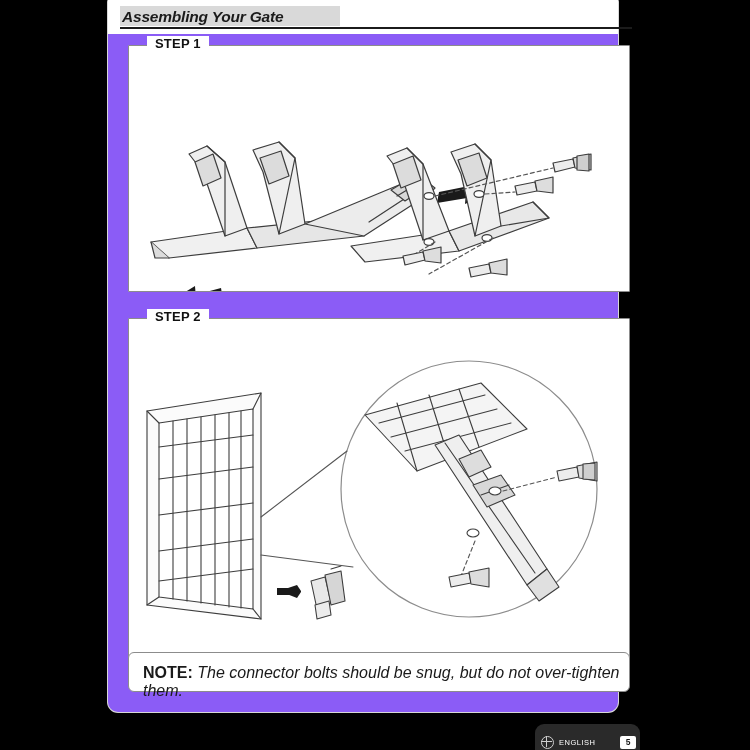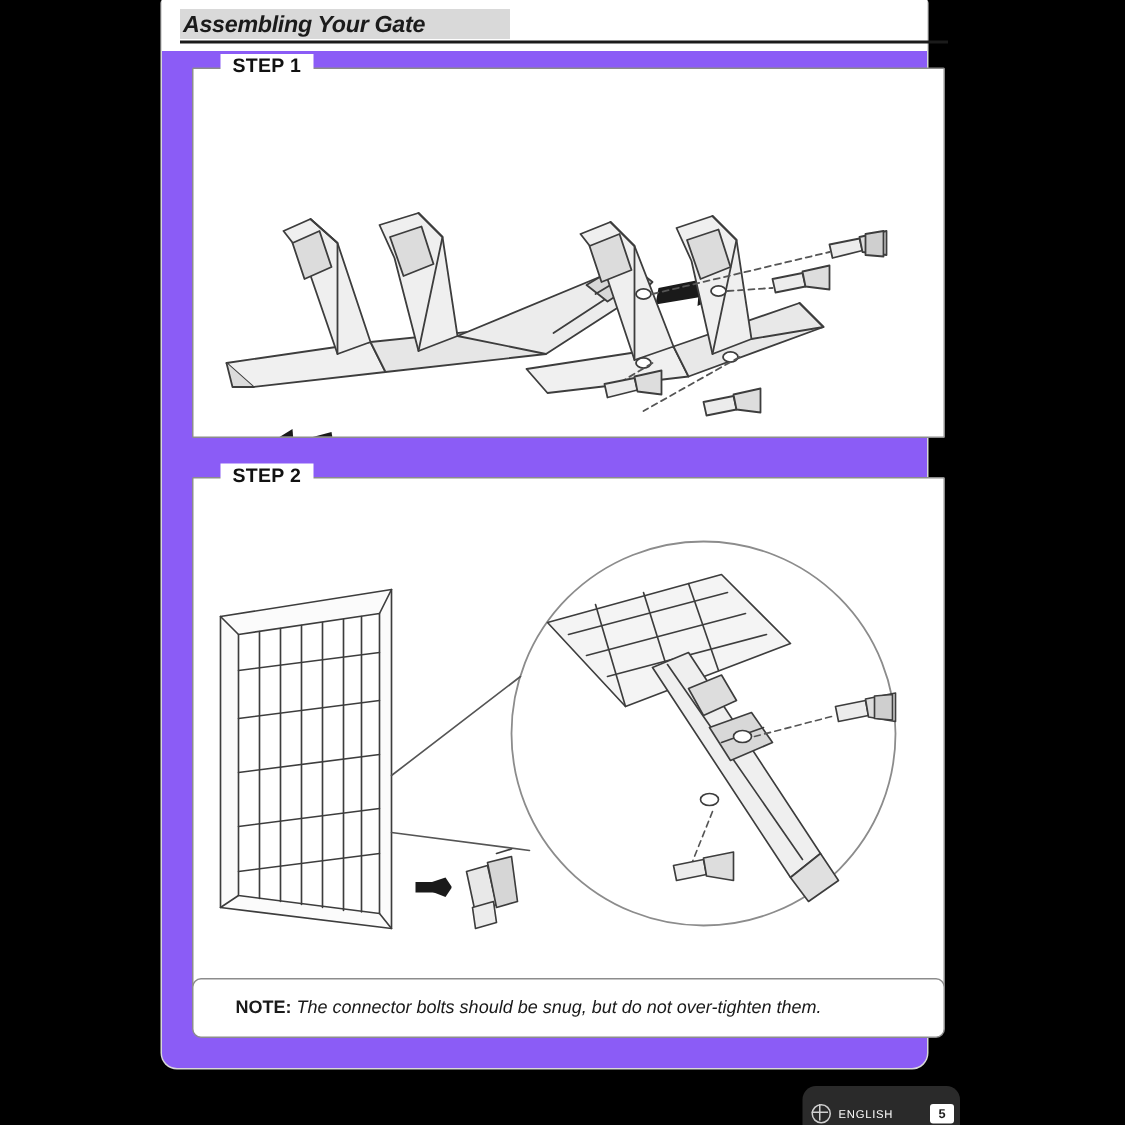--- a/index.html
+++ b/index.html
@@ -113,23 +113,23 @@
     left: 20px;
     top: 652px;
     width: 500px;
     height: 38px;
     border: 1px solid #8c8c8c;
     border-radius: 6px;
     background: #ffffff;
   }
   .note-text {
     position: absolute;
-    left: 28px;
+    left: 14px;
     top: 11px;
-    font-size: 12px;
+    font-size: 16px;
     color: #1a1a1a;
   }
   .note-text b { font-weight: bold; }
   .note-text i { font-style: italic; }
 
   
   .footer-badge {
     position: absolute;
     left: 535px;
     top: 724px;

